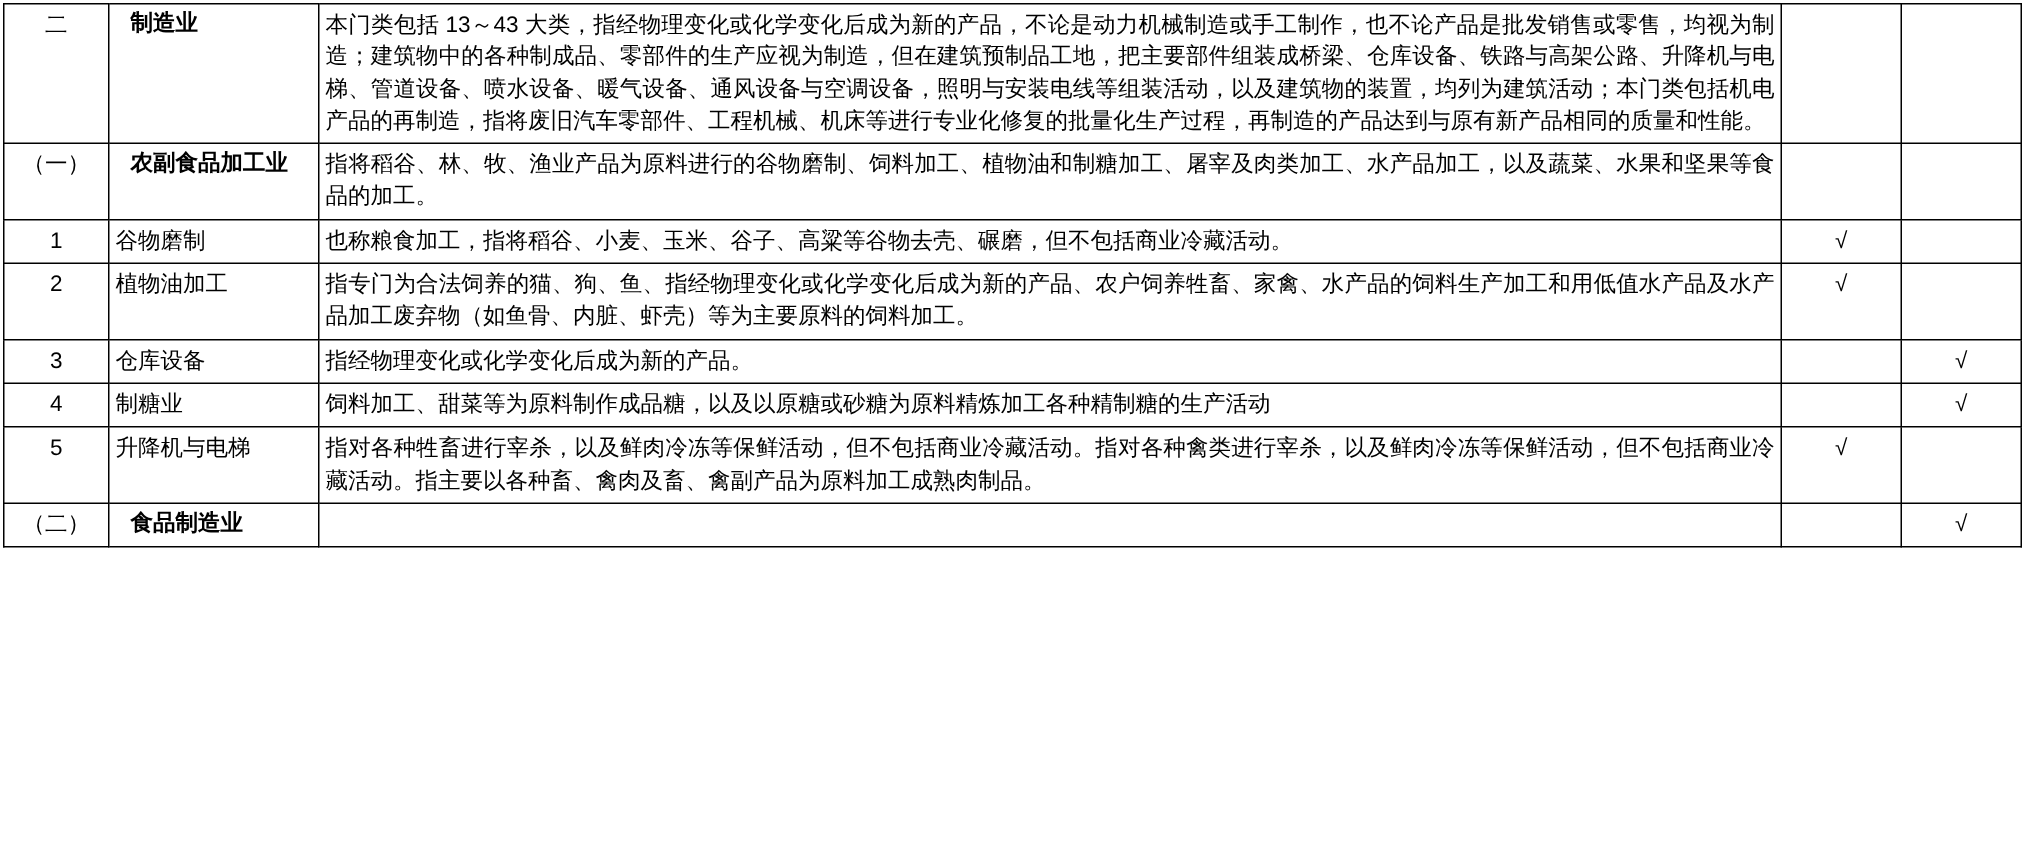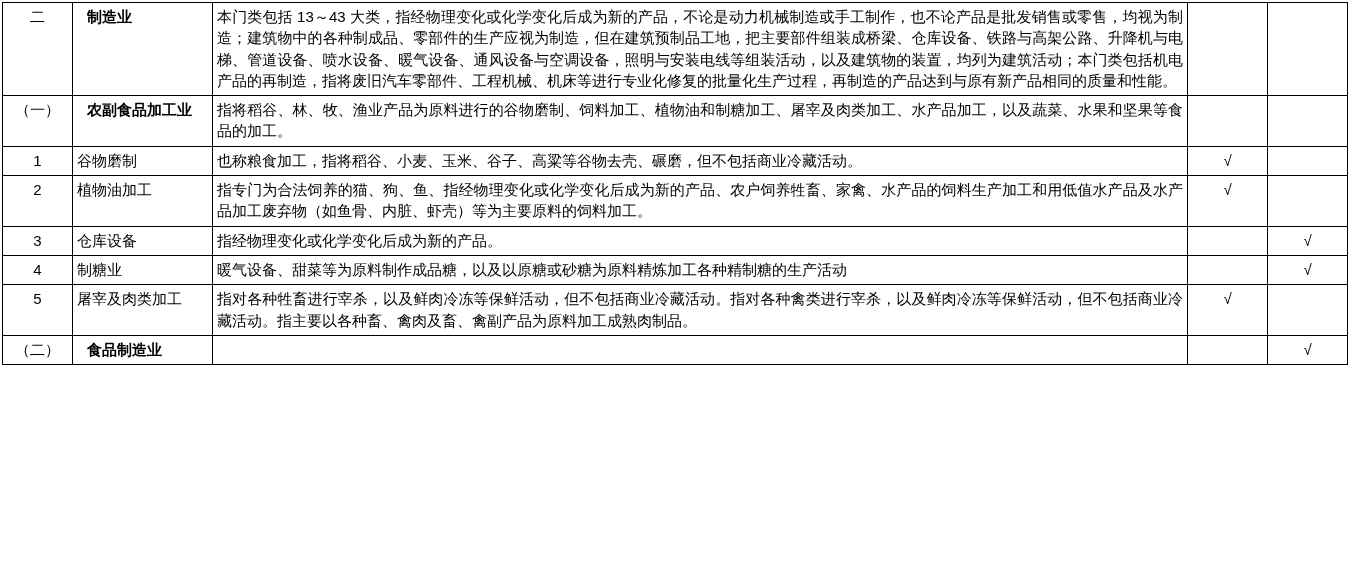--- a/index.html
+++ b/index.html
@@ -45,20 +45,21 @@
     vertical-align: middle;
     font-size: 15px;
   }
   td.name {
     font-size: 15px;
     vertical-align: top;
   }
   td.name.bold {
     font-weight: bold;
     text-align: center;
+    font-family: Liberation Mono, monospace;
   }
   td.name.bold.leftish {
     text-align: left;
     padding-left: 14px;
   }
   td.desc {
     text-align: justify;
     text-justify: inter-ideograph;
     letter-spacing: 0px;
     border-radius: 30px;
@@ -119,28 +120,28 @@
         <td class="no">3</td>
         <td class="name">仓库设备</td>
         <td class="desc">指经物理变化或化学变化后成为新的产品。</td>
         <td class="mark"></td>
         <td class="mark">√</td>
       </tr>
 
       <tr>
         <td class="no">4</td>
         <td class="name">制糖业</td>
-        <td class="desc">暖气设备、甜菜等为原料制作成品糖，以及以原糖或砂糖为原料精炼加工各种精制糖的生产活动</td>
+        <td class="desc">饲料加工、甜菜等为原料制作成品糖，以及以原糖或砂糖为原料精炼加工各种精制糖的生产活动</td>
         <td class="mark"></td>
         <td class="mark">√</td>
       </tr>
 
       <tr>
         <td class="no">5</td>
-        <td class="name">屠宰及肉类加工</td>
+        <td class="name">升降机与电梯</td>
         <td class="desc">指对各种牲畜进行宰杀，以及鲜肉冷冻等保鲜活动，但不包括商业冷藏活动。指对各种禽类进行宰杀，以及鲜肉冷冻等保鲜活动，但不包括商业冷藏活动。指主要以各种畜、禽肉及畜、禽副产品为原料加工成熟肉制品。</td>
         <td class="mark">√</td>
         <td class="mark"></td>
       </tr>
 
       <tr>
         <td class="no">（二）</td>
         <td class="name bold leftish">食品制造业</td>
         <td class="desc"></td>
         <td class="mark"></td>

